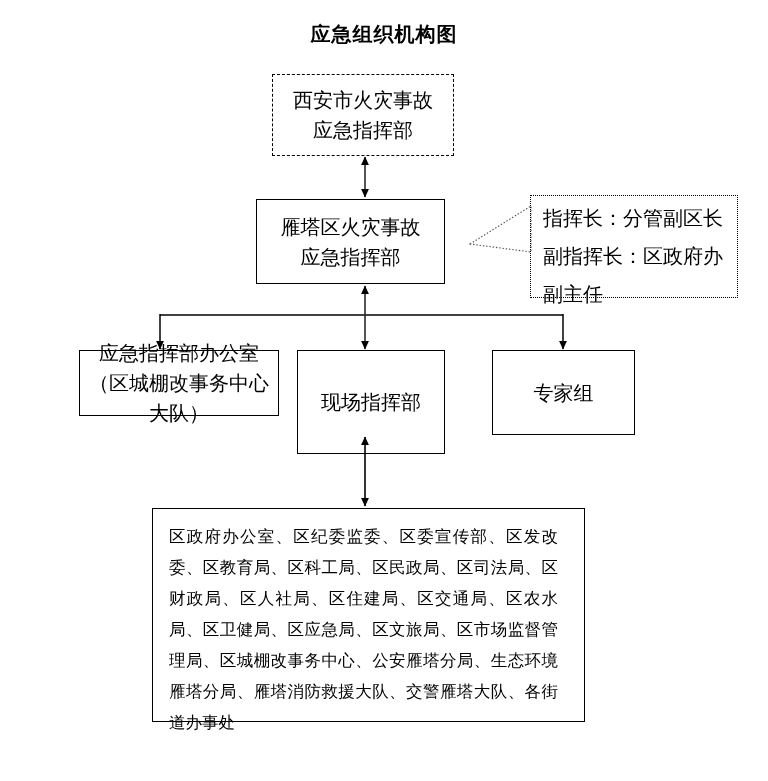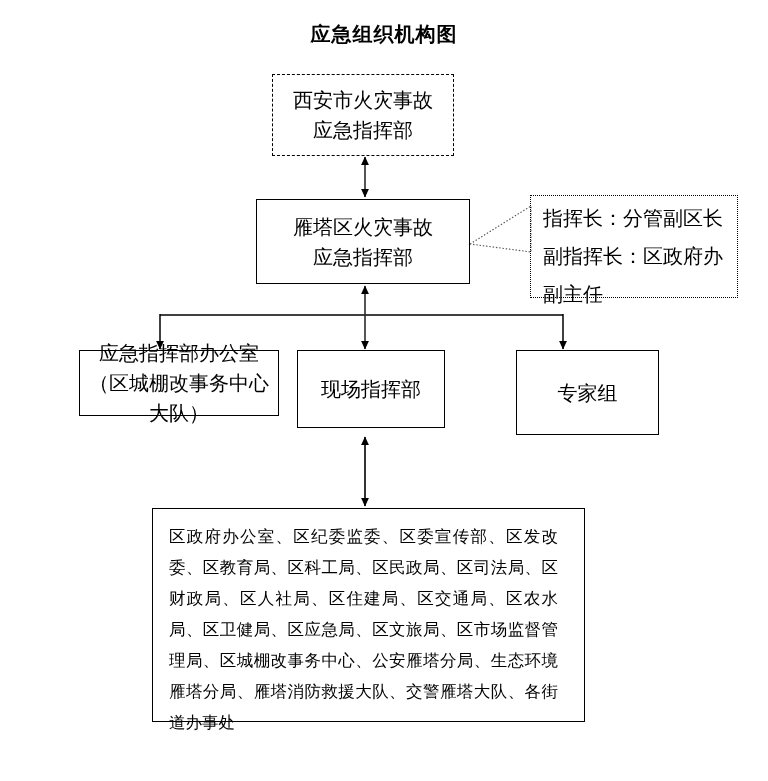--- a/index.html
+++ b/index.html
@@ -120,42 +120,42 @@
     <line x1="365" y1="506" x2="365" y2="437" stroke="#000000" stroke-width="1.6" marker-end="url(#arrowEnd)" marker-start="url(#arrowStart)"></line>
 
     <path d="M 470 244 L 531 206 L 531 252 Z" fill="none" stroke="#555555" stroke-width="1.1" stroke-dasharray="1.5 1.8"></path>
   </svg>
 
   <div class="node node-dashed" style="left:272px; top:74px; width:182px; height:82px;">
     <span class="line">西安市火灾事故</span>
     <span class="line">应急指挥部</span>
   </div>
 
-  <div class="node node-solid" style="left:256px; top:199px; width:214px; height:85px;">
+  <div class="node node-solid" style="left:256px; top:199px; width:189px; height:85px;">
     <span class="line">雁塔区火灾事故</span>
     <span class="line">应急指挥部</span>
   </div>
 
   <div class="node node-callout" style="left:530px; top:195px; width:208px; height:103px;">
     <span class="line">指挥长：分管副区长</span>
     <span class="line">副指挥长：区政府办</span>
     <span class="line">副主任</span>
   </div>
 
   <div class="node node-solid" style="left:62px; top:350px; width:200px; height:66px;margin-left:17px;">
     <span class="line">应急指挥部办公室</span>
     <span class="line">（区城棚改事务中心</span>
     <span class="line">大队）</span>
   </div>
 
-  <div class="node node-solid" style="left:297px; top:350px; width:148px; height:78px;">
+  <div class="node node-solid" style="left:297px; top:350px; width:148px; height:104px;">
     <span class="line">现场指挥部</span>
   </div>
 
-  <div class="node node-solid" style="left:492px; top:350px; width:143px; height:85px;margin-left:24px;">
+  <div class="node node-solid" style="left:492px; top:350px; width:143px; height:85px;">
     <span class="line">专家组</span>
   </div>
 
   <div class="node node-solid node-justify" style="left:152px; top:508px; width:433px; height:214px;">
     <span class="para">区政府办公室、区纪委监委、区委宣传部、区发改委、区教育局、区科工局、区民政局、区司法局、区财政局、区人社局、区住建局、区交通局、区农水局、区卫健局、区应急局、区文旅局、区市场监督管理局、区城棚改事务中心、公安雁塔分局、生态环境雁塔分局、雁塔消防救援大队、交警雁塔大队、各街道办事处</span>
   </div>
 
 </div>
 
 </body></html>

